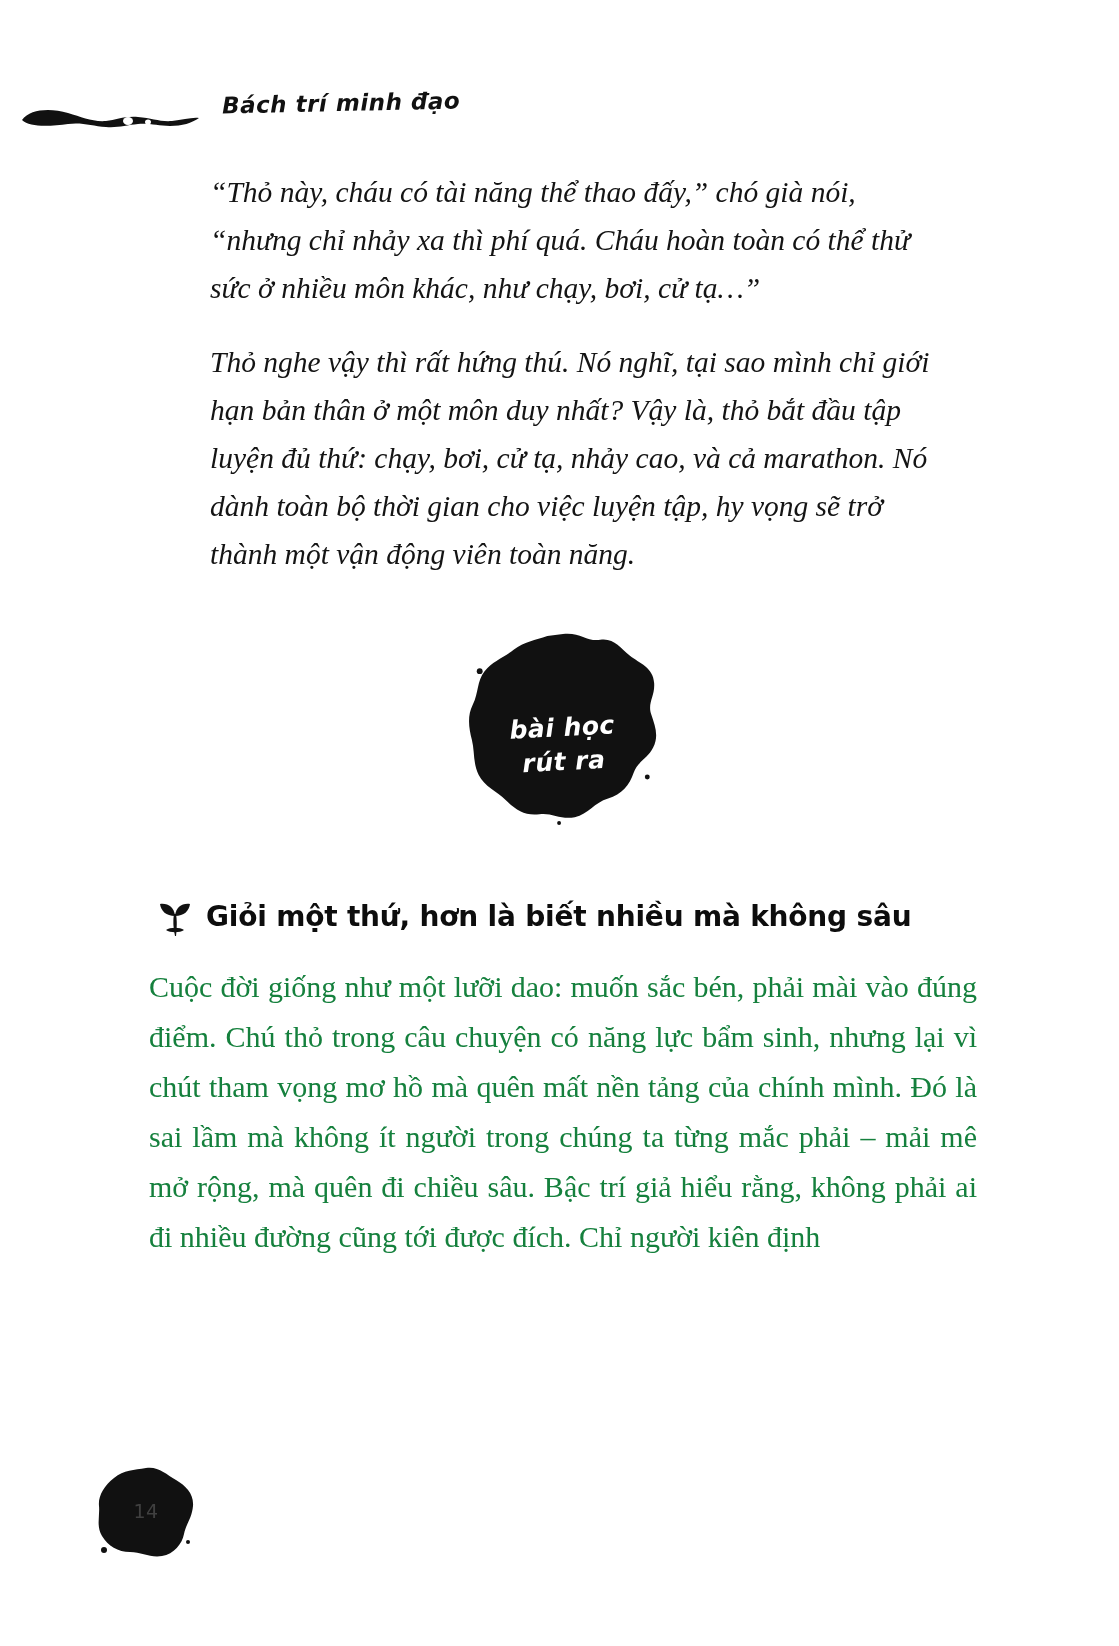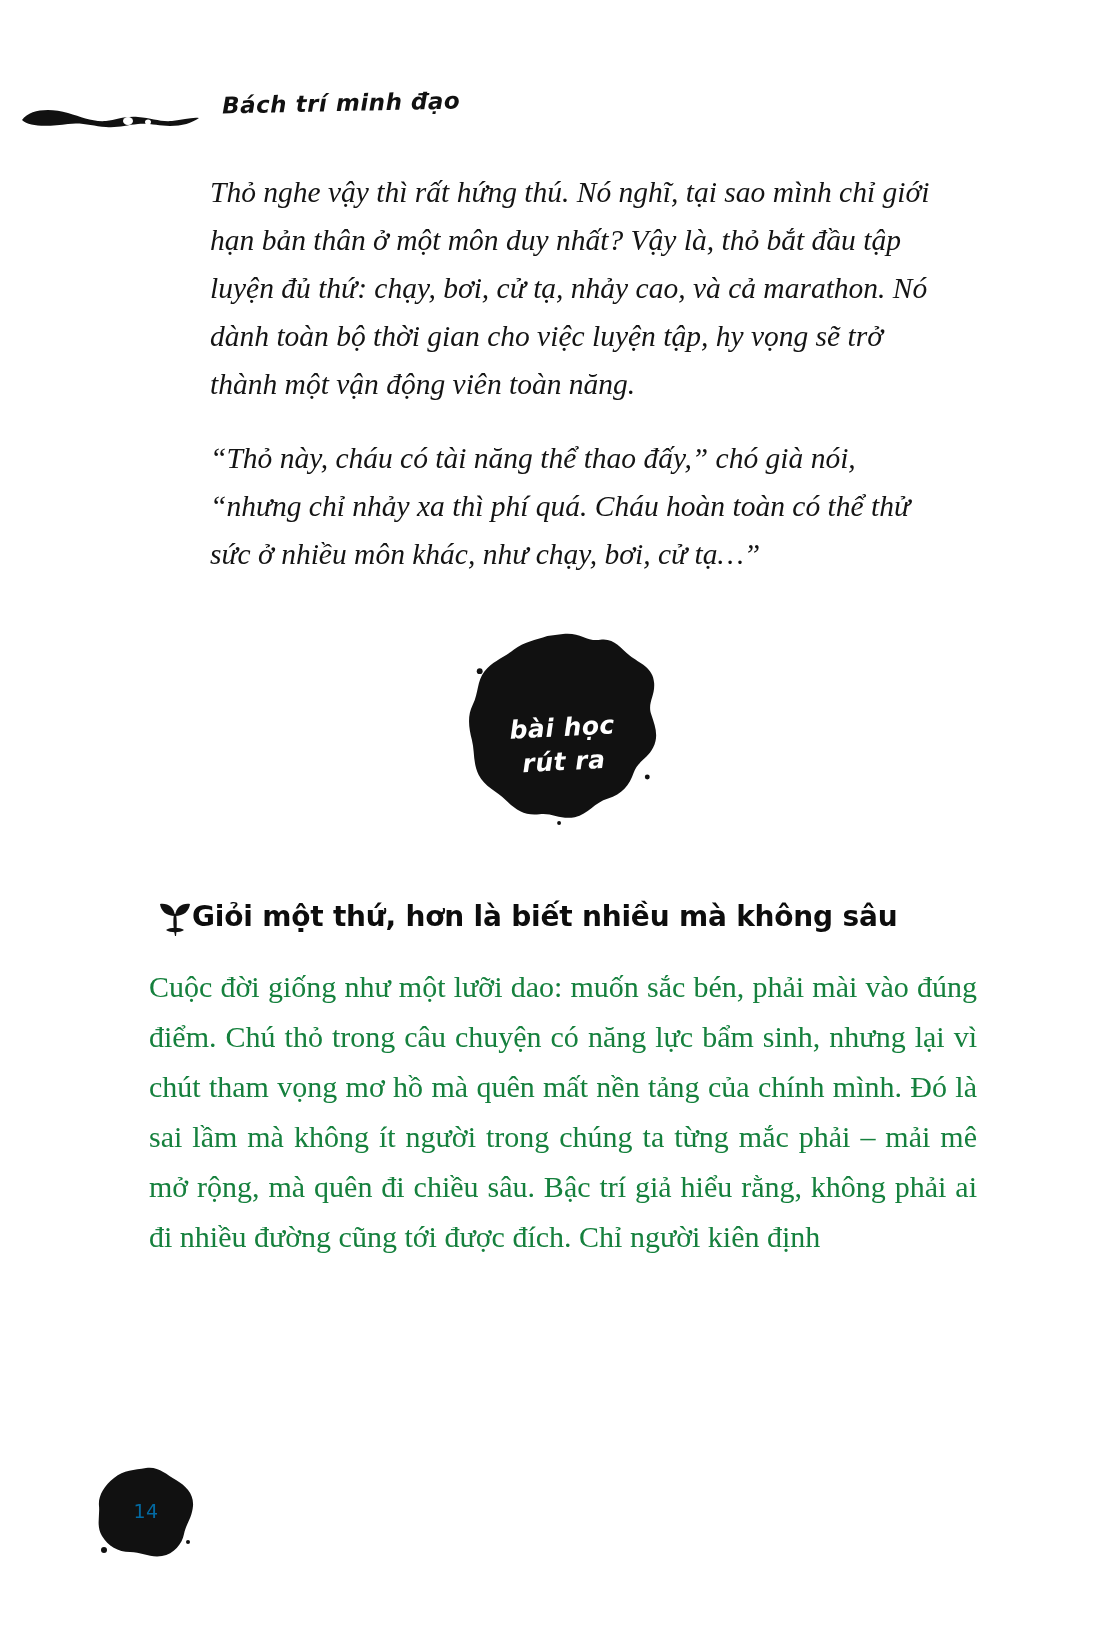--- a/index.html
+++ b/index.html
@@ -93,20 +93,21 @@
     font-size: 25px;
     line-height: 34px;
     letter-spacing: 0.5px;
     pointer-events: none;
   }
 
   
   .section-heading {
     display: flex;
     align-items: center;
+    gap: 14px;
     margin-top: 26px;
     margin-left: 10px;
   }
   .sprout-icon {
     width: 34px;
     height: 40px;
     flex: 0 0 auto;
   }
   .section-heading h2 {
     font-family: "DejaVu Sans", sans-serif;
@@ -139,21 +140,21 @@
     bottom: 88px;
     width: 100px;
     height: 92px;
   }
   .page-number {
     position: absolute;
     left: 96px;
     bottom: 124px;
     width: 100px;
     text-align: center;
-    color: #0369a1;
+    color: #404040;
     font-family: "DejaVu Sans", sans-serif;
     font-size: 19px;
     letter-spacing: 0.5px;
   }
 </style>
 </head>
 <body>
 
 <div class="header">
   <svg class="brush-stroke" viewBox="0 0 180 26" preserveAspectRatio="none">
@@ -161,22 +162,22 @@
              C172,17 162,20 150,20 C138,20 130,17 118,18 C106,19 98,22 86,21 C72,20 62,16 48,18 C32,20 10,22 2,14 Z" fill="#111111"></path>
     <ellipse cx="108" cy="15" rx="5" ry="4" fill="#ffffff"></ellipse>
     <ellipse cx="128" cy="16" rx="3" ry="2.5" fill="#ffffff"></ellipse>
   </svg>
   <div class="running-title">Bách trí minh đạo</div>
 </div>
 
 <div class="content">
 
   <div class="quote-block">
+    <p>“Thỏ này, cháu có tài năng thể thao đấy,” chó già nói, “nhưng chỉ nhảy xa thì phí quá. Cháu hoàn toàn có thể thử sức ở nhiều môn khác, như chạy, bơi, cử tạ…”</p>
     <p>Thỏ nghe vậy thì rất hứng thú. Nó nghĩ, tại sao mình chỉ giới hạn bản thân ở một môn duy nhất? Vậy là, thỏ bắt đầu tập luyện đủ thứ: chạy, bơi, cử tạ, nhảy cao, và cả marathon. Nó dành toàn bộ thời gian cho việc luyện tập, hy vọng sẽ trở thành một vận động viên toàn năng.</p>
-    <p>“Thỏ này, cháu có tài năng thể thao đấy,” chó già nói, “nhưng chỉ nhảy xa thì phí quá. Cháu hoàn toàn có thể thử sức ở nhiều môn khác, như chạy, bơi, cử tạ…”</p>
   </div>
 
   <div class="seal-wrap">
     <svg class="seal" viewBox="0 0 200 200">
       <path d="M100,4 C118,2 124,12 138,10 C152,8 158,18 168,26 C178,34 192,38 193,54
                C194,68 186,74 190,86 C194,98 198,108 192,120 C186,132 176,134 172,146
                C168,158 160,168 146,172 C132,176 126,188 112,191 C98,194 88,186 76,188
                C62,190 52,184 42,174 C32,164 20,160 14,148 C8,136 10,124 7,112
                C4,100 2,88 8,76 C14,64 12,52 20,42 C28,32 40,28 50,20 C60,12 72,10 84,6 Z" fill="#111111"></path>
       <circle cx="15" cy="42" r="3" fill="#111111"></circle>

